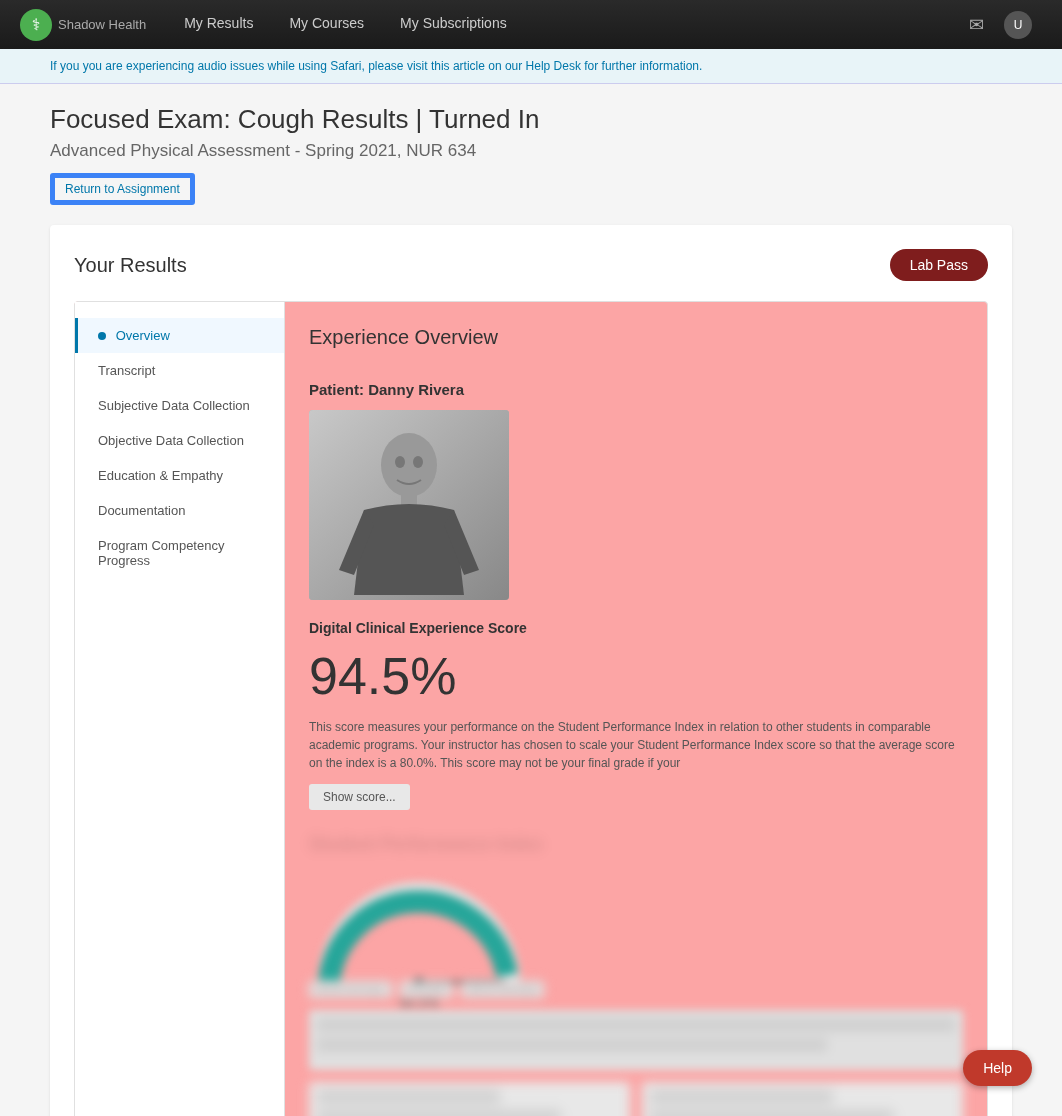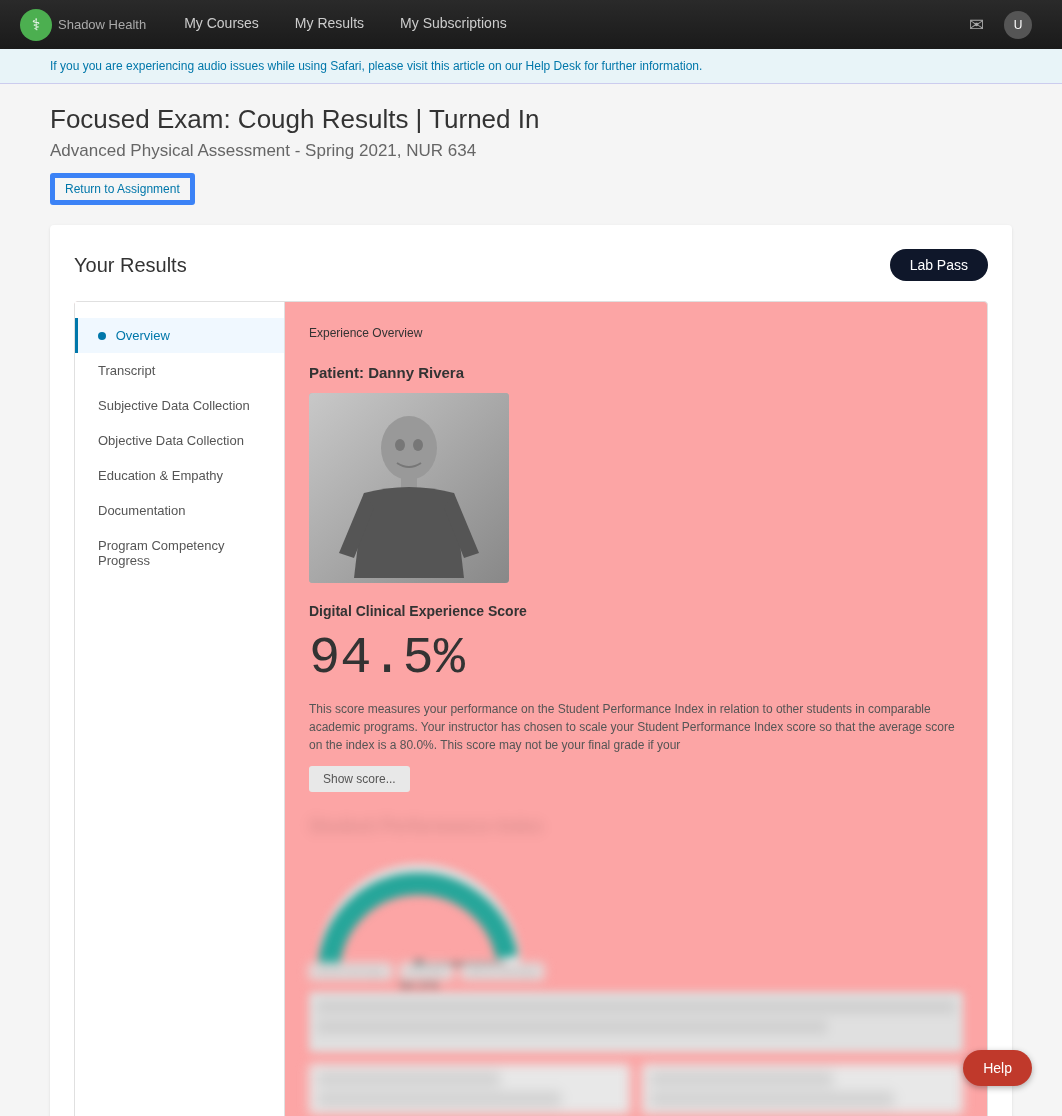--- a/index.html
+++ b/index.html
@@ -109,21 +109,21 @@
       align-items: center;
       margin-bottom: 20px;
       gap: 28px;
     }
     .results-title {
       font-size: 20px;
       font-weight: 400;
       color: #333;
     }
     .lab-pass-btn {
-      background: #0f172a;
+      background: #7f1d1d;
       color: white;
       border: none;
       padding: 8px 20px;
       border-radius: 20px;
       font-size: 14px;
       cursor: pointer;
     }
 
     
     .inner-card {
@@ -163,24 +163,24 @@
       margin-right: 6px;
     }
 
     
     .main-area {
       flex: 1;
       padding: 24px;
       overflow: hidden;
     }
     .experience-title {
-      font-size: 12px;
+      font-size: 20px;
       font-weight: 400;
       color: #333;
-      margin-bottom: 24px;
+      margin-bottom: 32px;
     }
 
     
     .two-col {
       display: flex;
       gap: 24px;
       flex-direction: column;
     }
     .left-col {
       flex: 1;
@@ -213,21 +213,20 @@
       font-size: 14px;
       font-weight: bold;
       color: #333;
       margin-bottom: 10px;
     }
     .dce-score {
       font-size: 52px;
       font-weight: 300;
       color: #333;
       margin-bottom: 12px;
-      font-family: Liberation Mono, monospace;
     }
     .dce-desc {
       font-size: 12px;
       color: #555;
       line-height: 1.5;
       margin-bottom: 12px;
     }
     .dce-link {
       background: #e8e8e8;
       color: #555;
@@ -365,24 +364,24 @@
   </style>
 </head>
 <body>
 
 <nav class="nav-bar">
   <div class="nav-logo">
     <div class="nav-logo-icon">⚕</div>
     <span class="nav-logo-text">Shadow Health</span>
   </div>
   <a class="nav-link">
+    <span>My Results</span>
+  </a>
+  <a class="nav-link">
     <span>My Courses</span>
-  </a>
-  <a class="nav-link">
-    <span>My Results</span>
   </a>
   <a class="nav-link">
     <span>My Subscriptions</span>
   </a>
   <div class="nav-spacer"></div>
   <span class="nav-icon">✉</span>
   <div class="nav-user">
     <div class="nav-avatar">U</div>
   </div>
 </nav>

